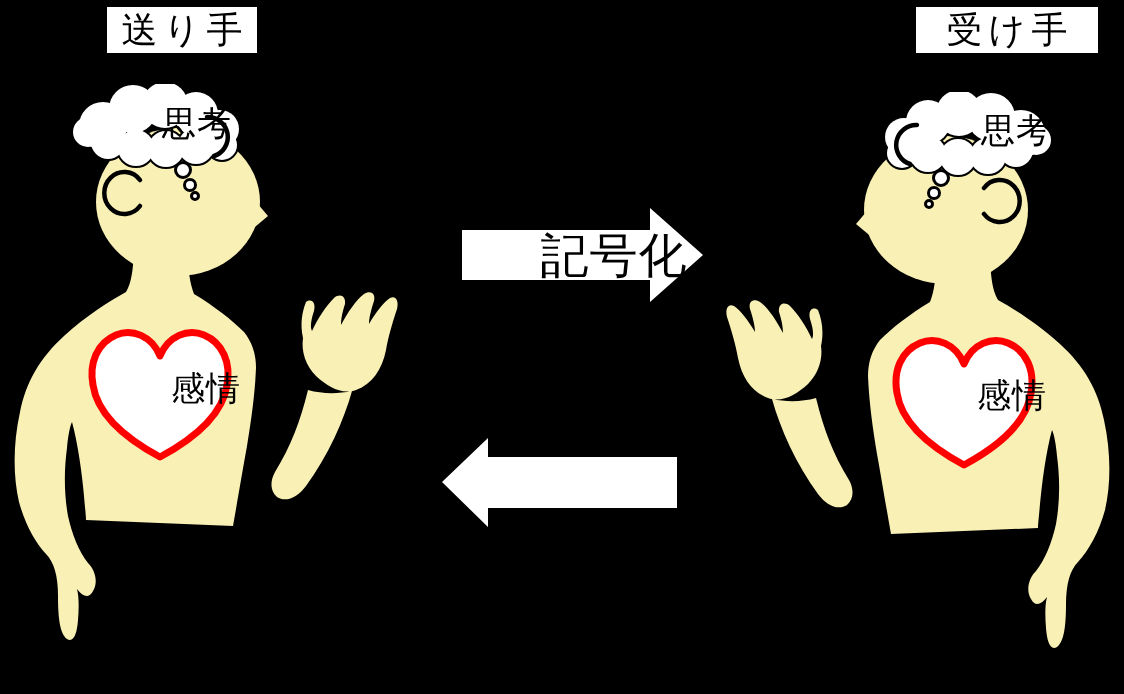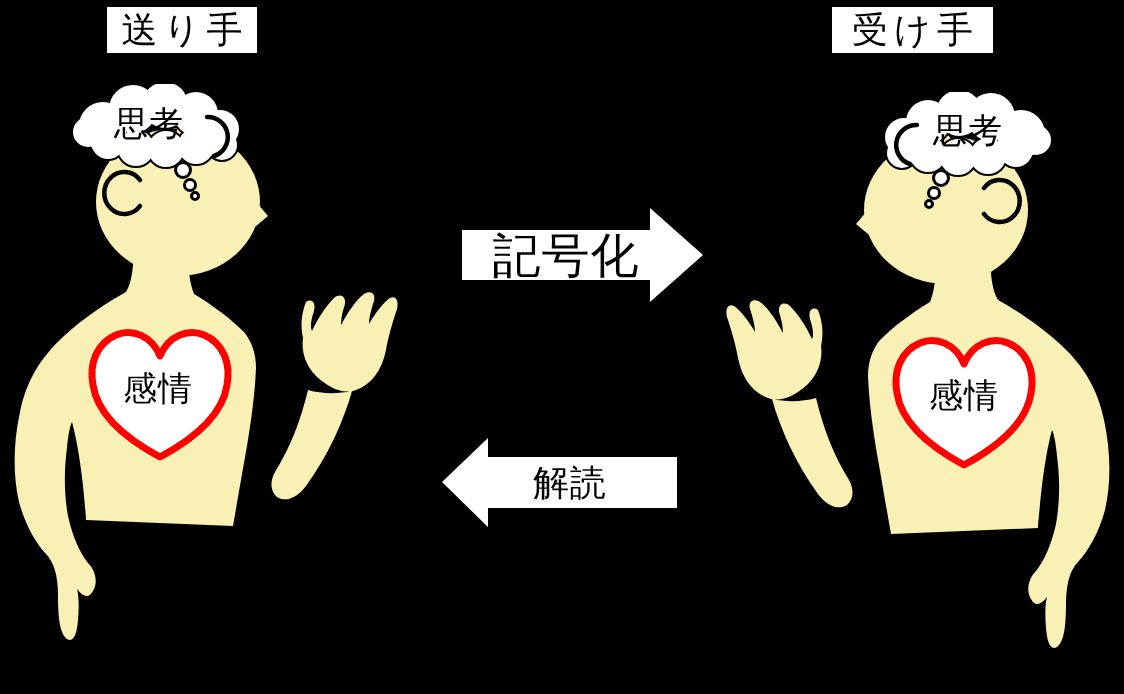--- a/index.html
+++ b/index.html
@@ -12,27 +12,27 @@
     font-family:"Liberation Serif","DejaVu Serif",serif;overflow:hidden;
   }
   .stage{position:relative;width:1124px;height:694px;background:var(--background);}
   .title-box{
     position:absolute;top:7px;height:46px;background:var(--label_bg);
     display:flex;align-items:center;justify-content:center;
     font-size:36px;letter-spacing:6px;color:var(--text);white-space:nowrap;
   }
   .title-box span{margin-left:6px;} 
   #sender-box{left:107px;width:150px;}
-  #receiver-box{left:832px;width:161px;}
+  #receiver-box{left:916px;width:182px;}
   .fig{position:absolute;}
   .fig.left{left:0;top:84px;}
   .fig.right{left:724px;top:92px;transform:scaleX(-1);}
   .overlay-label{
     position:absolute;transform:translate(-50%,-50%);
-    font-size:34px;color:var(--text);white-space:nowrap;letter-spacing:1px;
+    font-size:34px;color:var(--text);white-space:nowrap;letter-spacing:1px;margin-left:48px;
   }
   .arrow-wrap{position:absolute;}
   #encode-arrow{left:440px;top:200px;}
   #decode-arrow{left:435px;top:430px;}
   svg{display:block;}
 </style>
 </head>
 <body>
 
 <div class="stage">
@@ -166,14 +166,13 @@
 
   <svg class="arrow-wrap" id="decode-arrow" width="250" height="105" viewBox="0 0 250 105">
     <polygon points="242,27 53,27 53,8 7,52 53,97 53,78 242,78" style="fill:var(--arrow)"></polygon>
   </svg>
 
   <div class="overlay-label" style="left:149px;top:124px">思考</div>
   <div class="overlay-label" style="left:158px;top:389px">感情</div>
   <div class="overlay-label" style="left:968px;top:131px">思考</div>
   <div class="overlay-label" style="left:964px;top:396px">感情</div>
   <div class="overlay-label" style="left:566px;top:256px;font-size:48px">記号化</div>
-  <div class="overlay-label" style="left:570px;top:483px;font-size:36px">解読</div>
 </div>
 
 </body></html>

